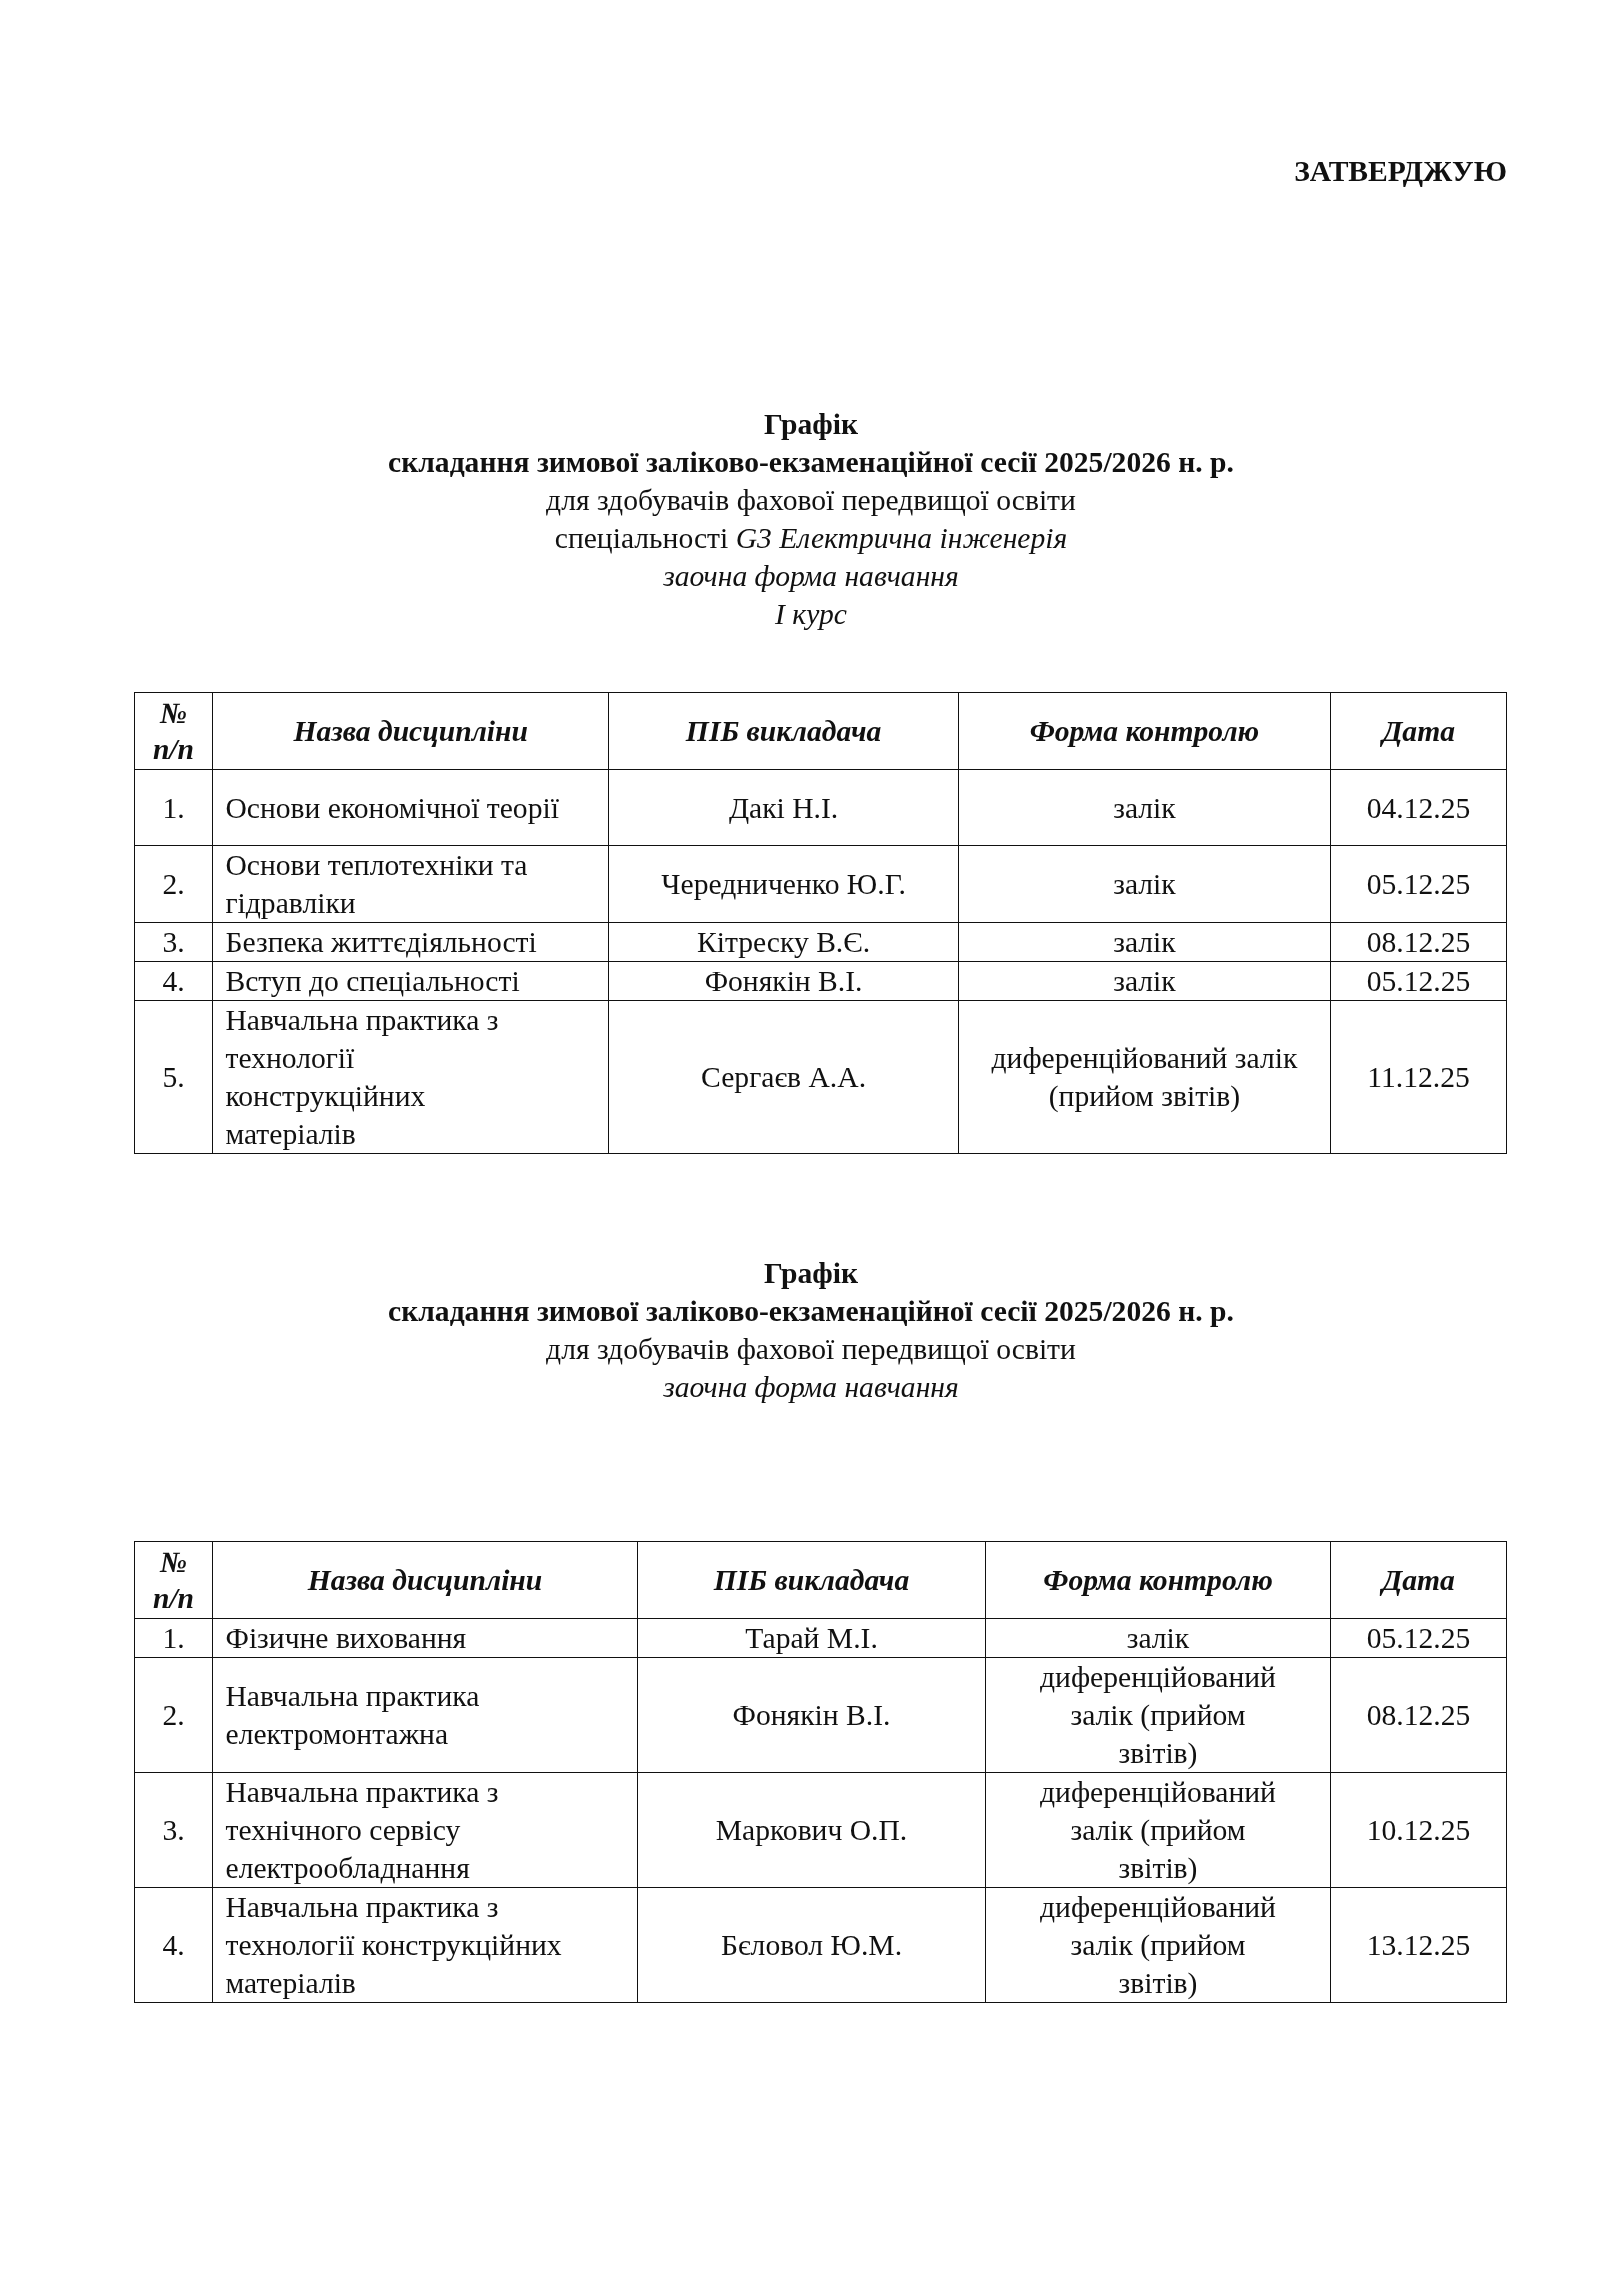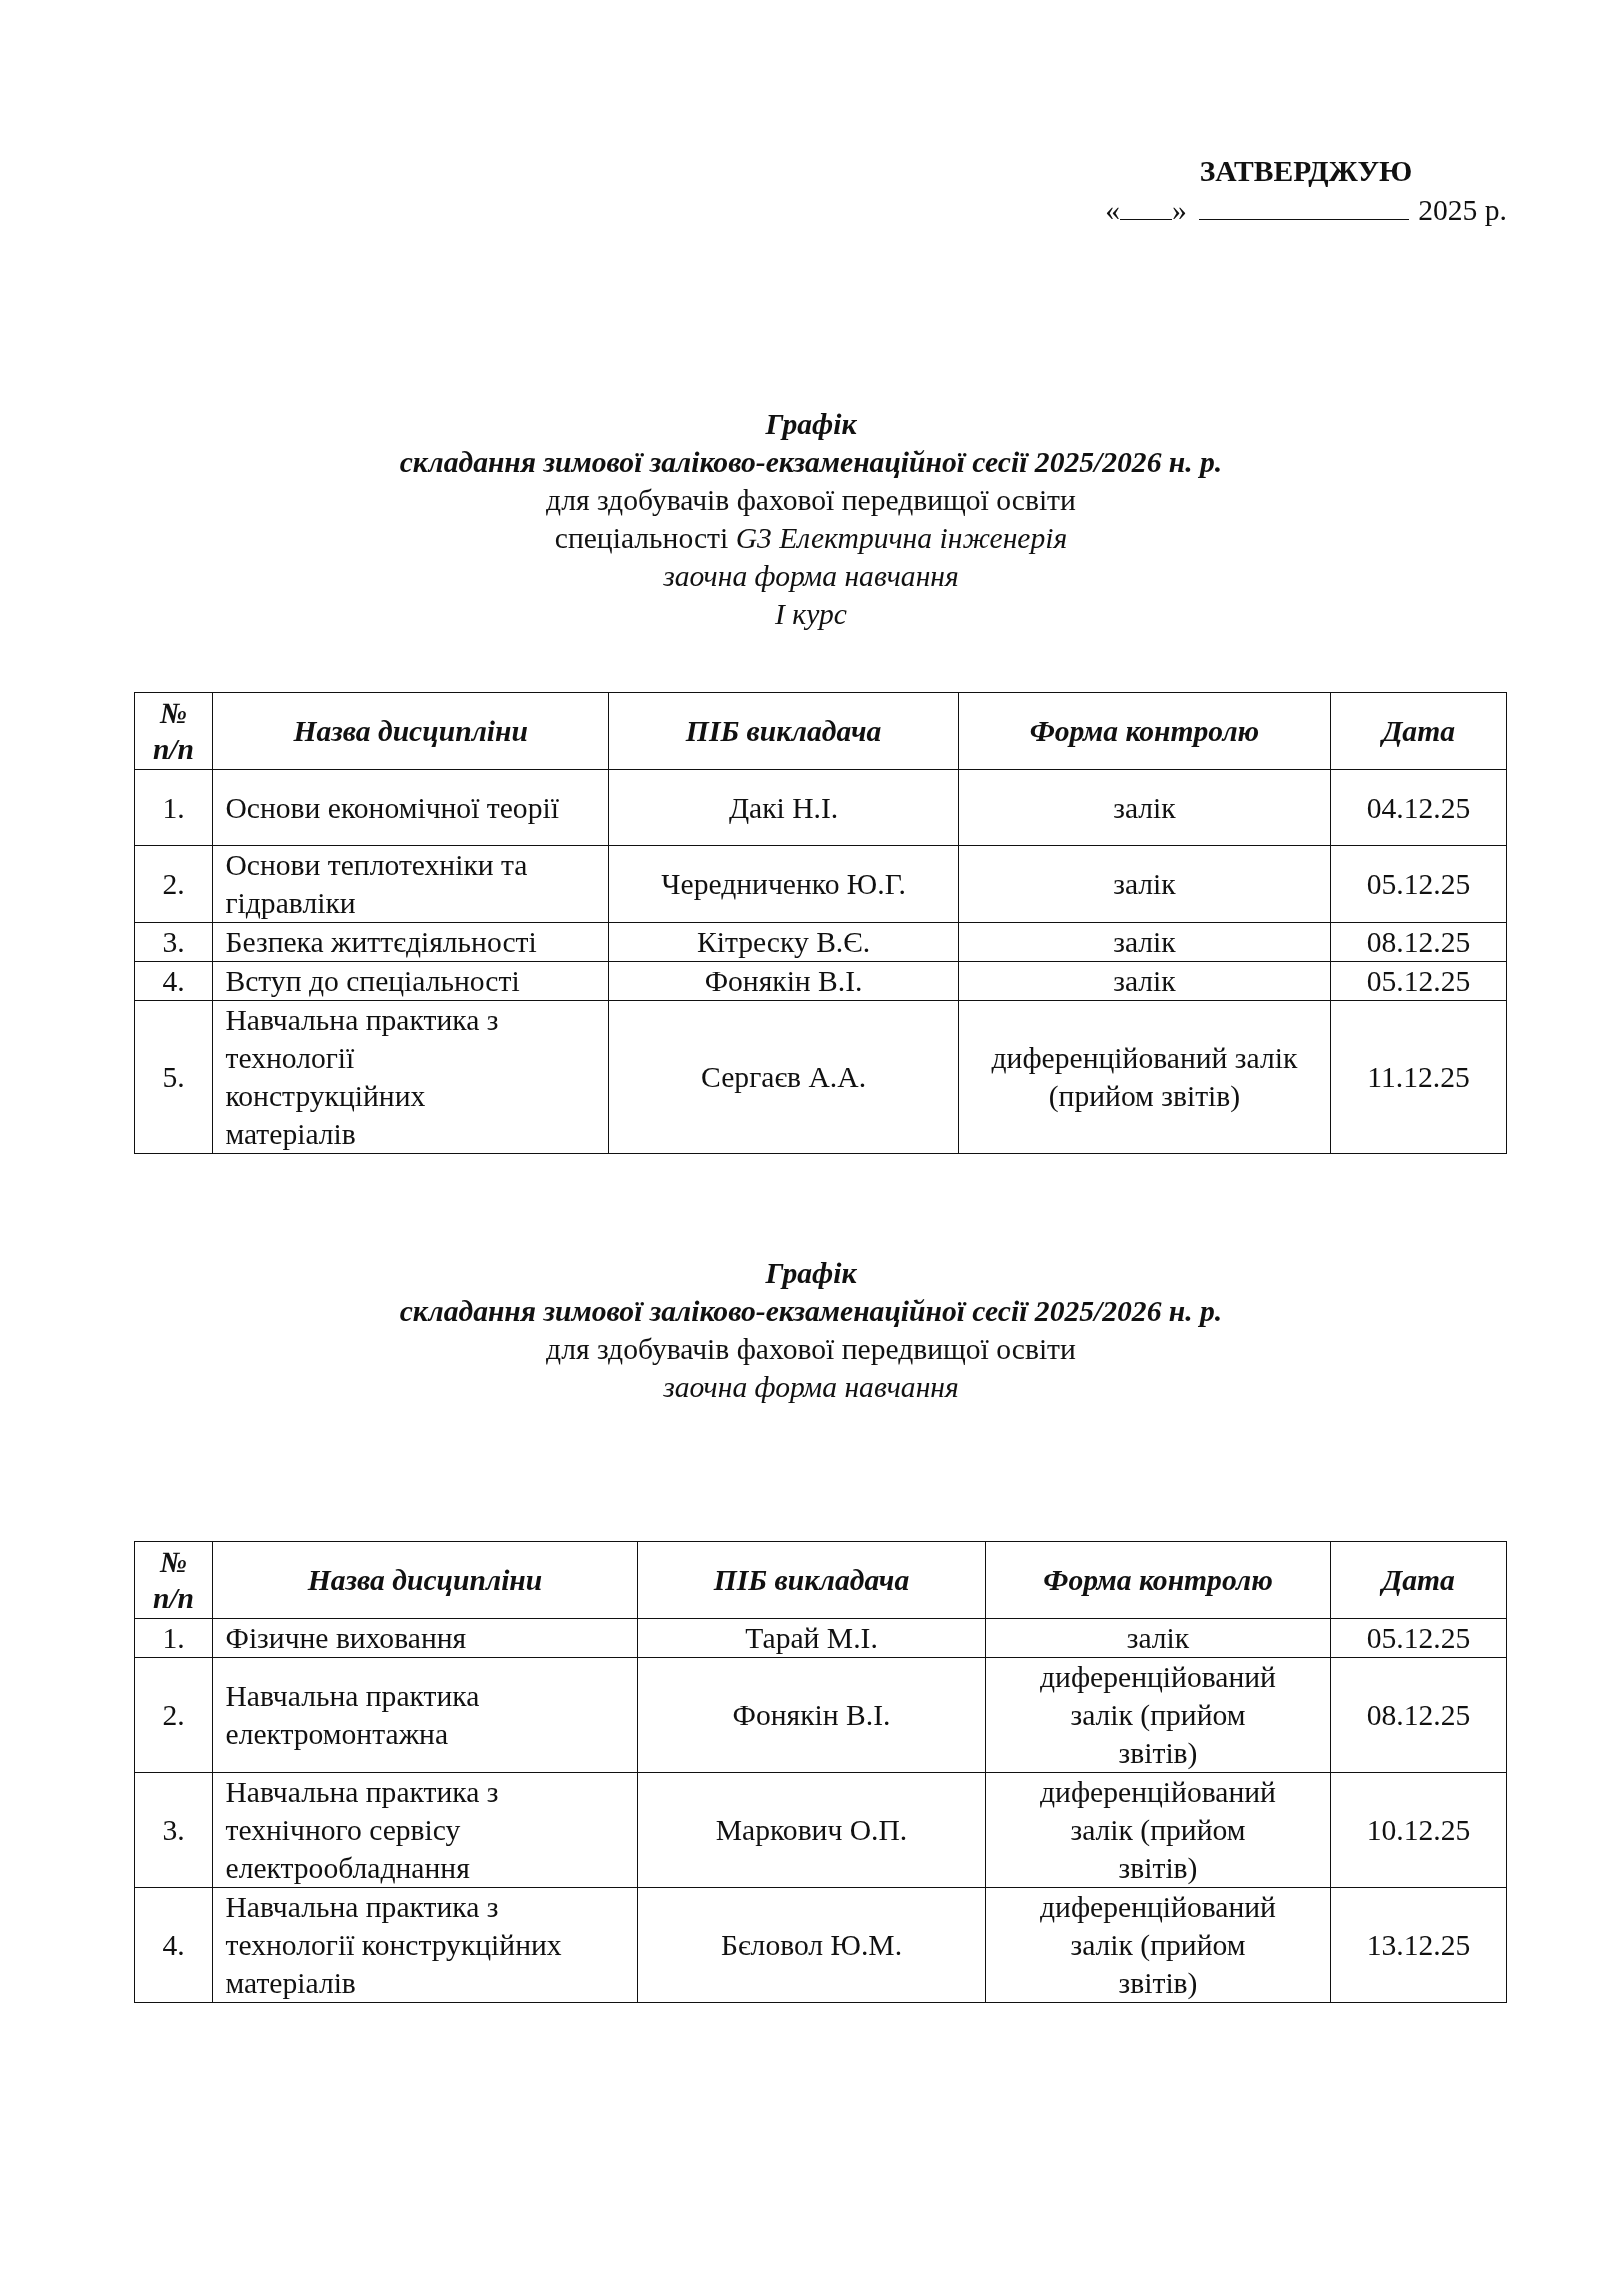--- a/index.html
+++ b/index.html
@@ -16,43 +16,40 @@
     display: inline-block; width: 244px; border-bottom: 1.8px solid #111;
     height: 27px; vertical-align: baseline; margin-right: 52px;
   }
   .approval .u-short { display: inline-block; width: 52px; border-bottom: 1.8px solid #111; height: 27px; }
   .approval .u-long { display: inline-block; width: 210px; border-bottom: 1.8px solid #111; height: 27px; margin: 0 9px 0 12.5px; }
 
   .heading {
     position: absolute; left: 0; width: 1622px; text-align: center;
     font-size: 29.6px; line-height: 38px;
   }
-  .heading .b { font-weight: bold; font-style: italic; }
+  .heading .b { font-weight: bold; }
   .heading .i { font-style: italic; }
 
   table.sched {
     position: absolute; left: 134px; border-collapse: collapse;
     font-size: 29.6px; line-height: 38px;
   }
   table.sched th, table.sched td {
     border: 1.8px solid #111; padding: 0 23px; vertical-align: middle;
   }
   table.sched th { font-style: italic; font-weight: bold; text-align: center; }
   table.sched td { text-align: center; }
   table.sched td.name { text-align: left; padding-left: 12.5px; }
   table.sched th.num { line-height: 36px; padding: 0 3.6px; }
 </style>
 </head>
 <body>
 
 <div class="approval">
   <div class="title">ЗАТВЕРДЖУЮ</div>
-  <div>
-    <span>«</span><span class="u-short"></span><span>»</span><span class="u-long"></span><span>2025 р.</span>
-  </div>
 </div>
 
 <div class="heading" style="top:405px;">
   <div class="b">Графік</div>
   <div class="b">складання  зимової заліково-екзаменаційної сесії 2025/2026 н. р.</div>
   <div>для здобувачів фахової передвищої освіти</div>
   <div><span>спеціальності </span><span class="i">G3 Електрична інженерія</span></div>
   <div class="i">заочна форма навчання</div>
   <div class="i">I курс</div>
 </div>

